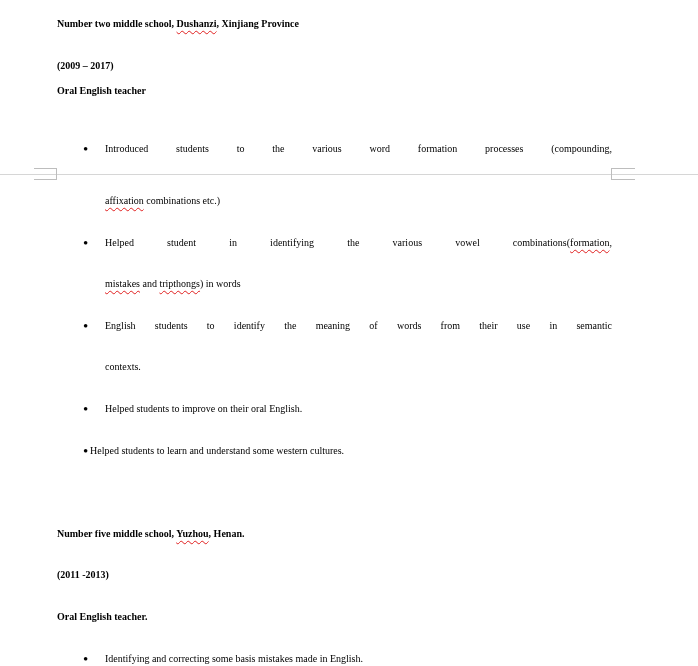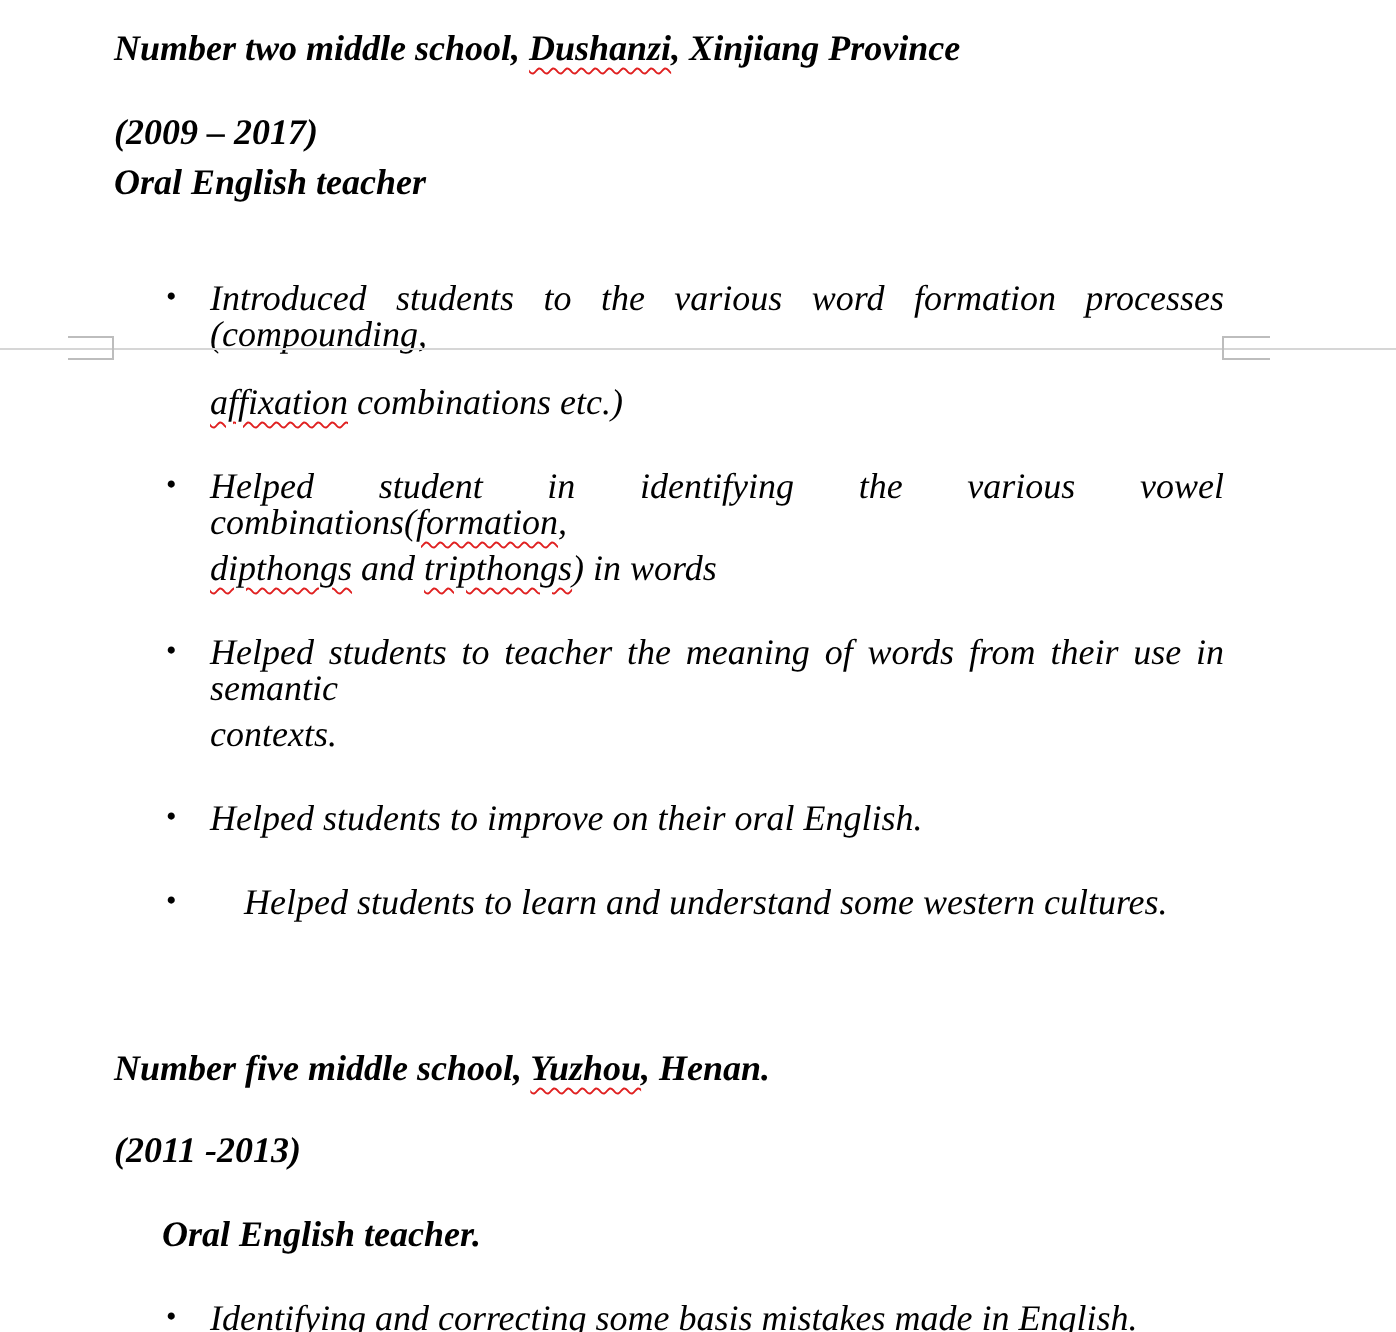--- a/index.html
+++ b/index.html
@@ -2,21 +2,21 @@
 <html><head>
 <meta charset="utf-8">
 <style>
   html, body { margin:0; padding:0; }
   body {
     width:698px; height:666px; overflow:hidden; background:#ffffff;
     position:relative;
     font-family:"Liberation Serif", "DejaVu Serif", serif;
     color:#000;
   }
-  .line { position:absolute; white-space:nowrap; font-size:18px; line-height:18px;font-style:italic; }
+  .line { position:absolute; white-space:nowrap; font-size:10px; line-height:18px; }
   .bold { font-weight:bold; }
   .bullet { position:absolute; font-size:15px; line-height:18px; }
   .justify { width:507px; text-align:justify; text-align-last:justify; white-space:normal; }
   .spell {
     text-decoration: underline wavy #e02020;
     text-decoration-thickness:1px;
     text-underline-offset:3px;
   }
   .page-break {
     position:absolute; left:0; top:174px; width:698px; height:1px; background:#d6d6d6;
@@ -52,35 +52,35 @@
 
   <div class="line" style="left:105px; top:192px;">
     <span class="spell">affixation</span><span> combinations etc.)</span>
   </div>
 
   <div class="bullet" style="left:83px; top:234px;">•</div>
   <div class="line justify" style="left:105px; top:234px;">
     <span>Helped student in identifying the various vowel combinations(</span><span class="spell">formation</span><span>,</span>
   </div>
   <div class="line" style="left:105px; top:275px;">
-    <span class="spell">dipthongs</span><span> and </span><span class="spell">tripthongs</span><span>) in words</span>
+    <span class="spell">mistakes</span><span> and </span><span class="spell">tripthongs</span><span>) in words</span>
   </div>
 
   <div class="bullet" style="left:83px; top:317px;">•</div>
-  <div class="line justify" style="left:105px; top:317px;">Helped students to teacher the meaning of words from their use in semantic</div>
+  <div class="line justify" style="left:105px; top:317px;">English students to identify the meaning of words from their use in semantic</div>
   <div class="line" style="left:105px; top:358px;">contexts.</div>
 
   <div class="bullet" style="left:83px; top:400px;">•</div>
   <div class="line" style="left:105px; top:400px;">Helped students to improve on their oral English.</div>
 
   <div class="bullet" style="left:83px; top:442px;">•</div>
-  <div class="line" style="left:122px; top:442px;">Helped students to learn and understand some western cultures.</div>
+  <div class="line" style="left:90px; top:442px;">Helped students to learn and understand some western cultures.</div>
 
   <div class="line bold" style="left:57px; top:525px;text-align:right;">
     <span>Number five middle school, </span><span class="spell">Yuzhou</span><span>, Henan.</span>
   </div>
   <div class="line bold" style="left:57px; top:566px;">(2011 -2013)</div>
-  <div class="line bold" style="left:57px; top:608px;margin-left:24px;">Oral English teacher.</div>
+  <div class="line bold" style="left:57px; top:608px;">Oral English teacher.</div>
 
   <div class="bullet" style="left:83px; top:650px;">•</div>
   <div class="line" style="left:105px; top:650px;">Identifying and correcting some basis mistakes made in English.</div>
 
 </div>
 
 </body></html>

